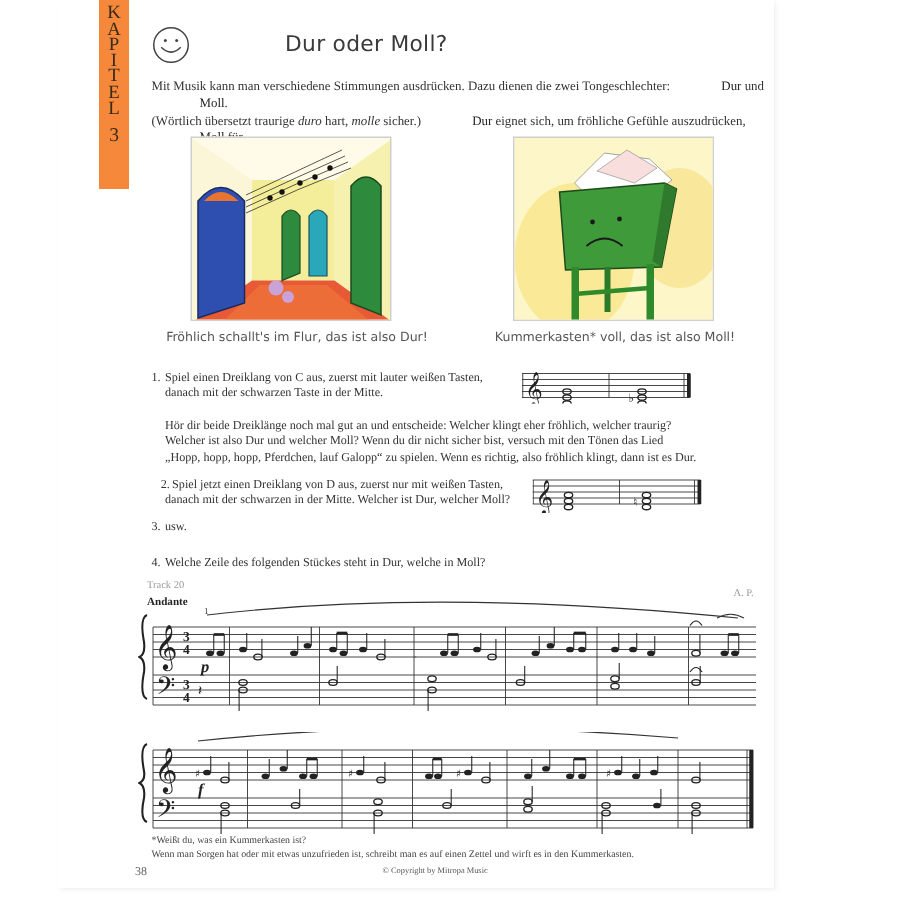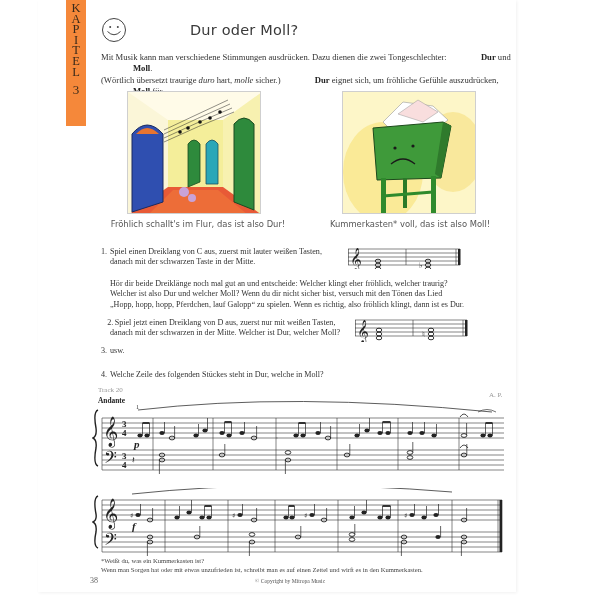--- a/index.html
+++ b/index.html
@@ -31,21 +31,21 @@
   .title {
     position: absolute; left: 190px; top: 22px; width: 230px; 
     font-family: "DejaVu Sans", sans-serif; font-size: 14.5px; color: #3a3a3a;
     letter-spacing: 0.2px;
   }
 
   .intro {
     position: absolute; left: 101px; top: 52px; width: 410px;
     font-size: 8.6px; line-height: 11.4px; color: #333;
   }
-  .intro b { font-weight: bold; color: #222; padding-left: 32px; }
+  .intro b { font-weight: normal; color: #222; padding-left: 32px; }
 
   .illus {
     position: absolute; border: 1px solid #cfcfcf; overflow: hidden; background: #fffdf2;
   }
   .illus-left { left: 127px; top: 91px; width: 134px; height: 123px; }
   .illus-right { left: 342px; top: 91px; width: 134px; height: 123px; }
 
   .caption {
     position: absolute; top: 219px; font-family: "DejaVu Sans", sans-serif;
     font-size: 8.4px; color: #555; text-align: center;

